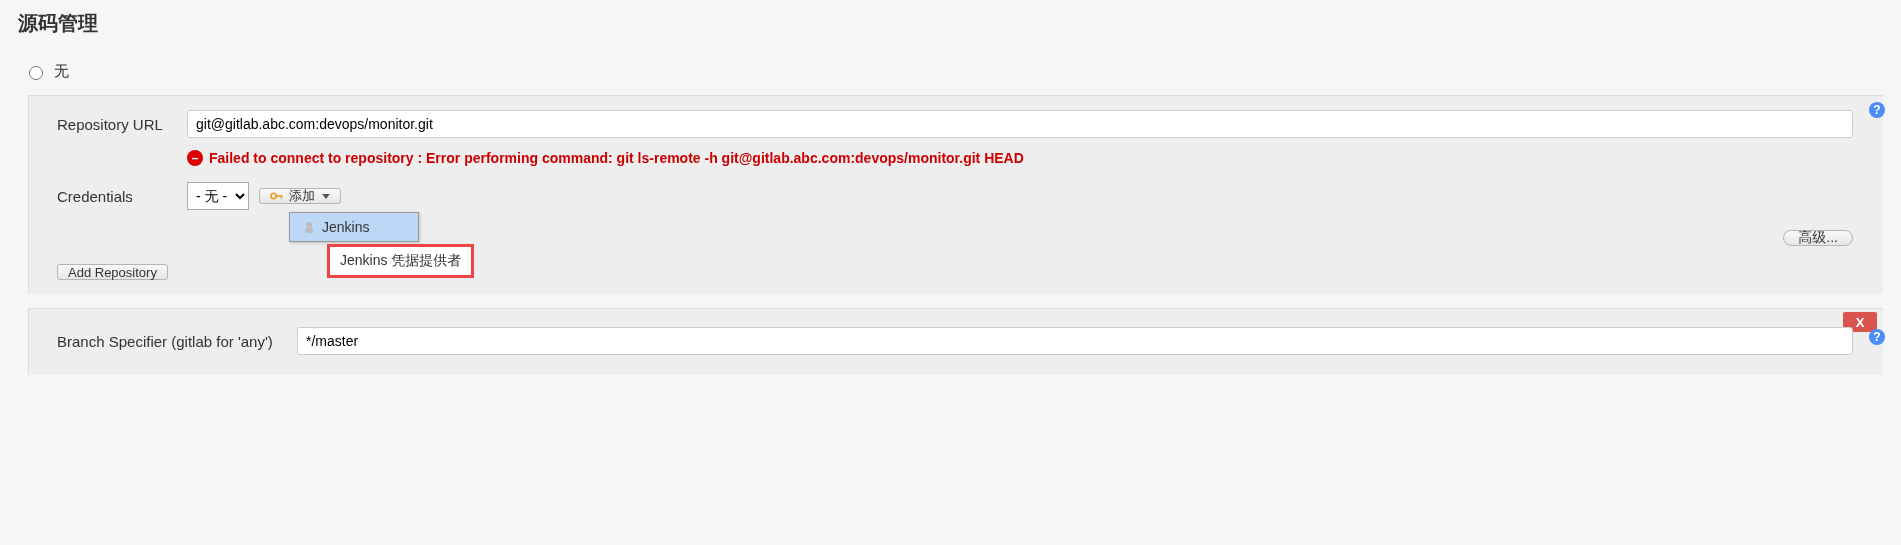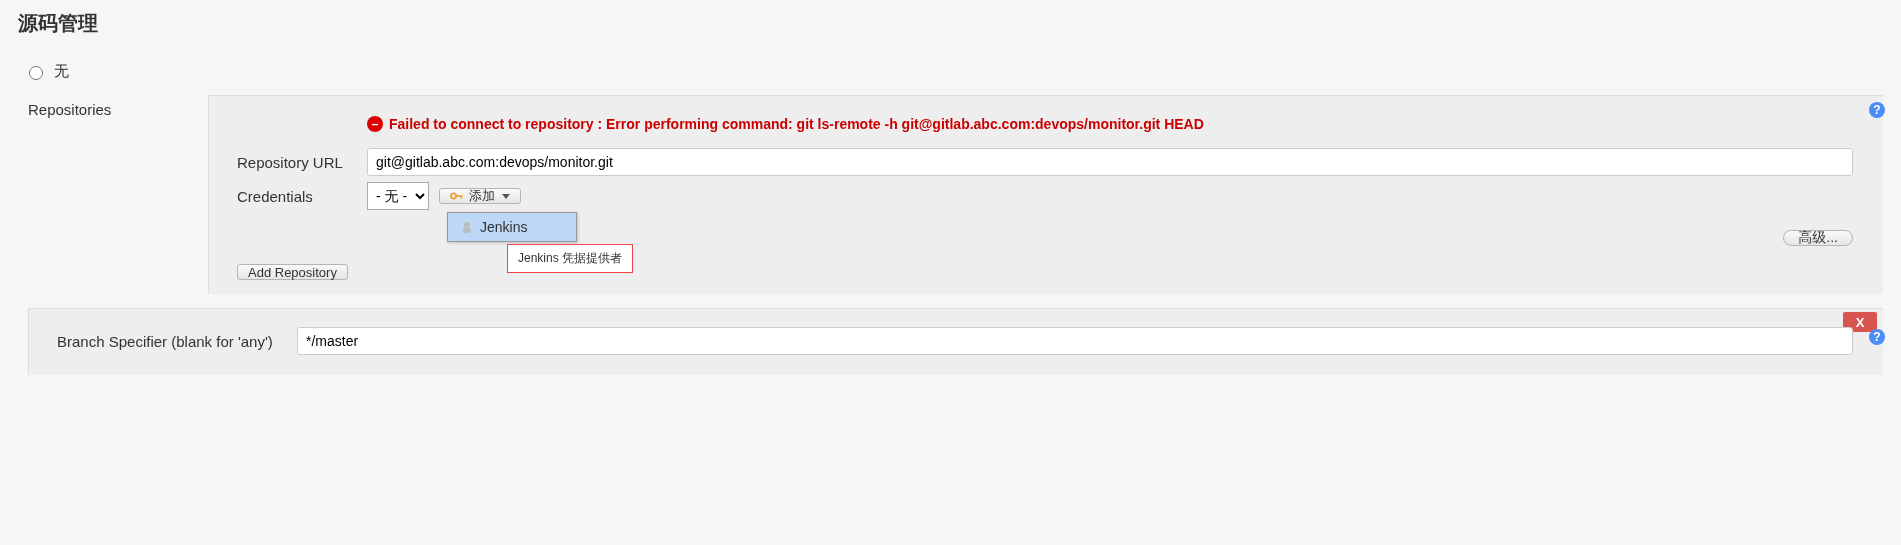--- a/index.html
+++ b/index.html
@@ -136,21 +136,21 @@
   .key-icon {
     display:inline-block;
     width:14px;height:12px;
     position:relative;
   }
   .key-icon svg{display:block;}
   .cred-row { display:flex; align-items:center; gap:10px; position:relative; }
   .dropdown-menu {
     position: absolute;
     top: 30px;
-    left: 80px;
+    left: 102px;
     background: #7f1d1d;
     border: 1px solid #999;
     box-shadow: 1px 1px 3px rgba(0,0,0,0.2);
     min-width: 130px;
     z-index: 5;
   }
   .dropdown-item {
     padding: 6px 12px;
     background: #bcd8f6;
     display:flex; align-items:center; gap:6px;
@@ -159,23 +159,23 @@
   }
   .jenkins-icon {
     width:14px;height:14px;
     display:inline-block;
   }
   .tooltip-box {
     position: absolute;
     top: 62px;
     left: 140px;
     background: #fff;
-    border: 1px solid #ef4444;
+    border: 3px solid #ef4444;
     padding: 5px 10px;
-    font-size: 12px;
+    font-size: 14px;
     z-index: 6;
     white-space: nowrap;
   }
   .right-btn-row {
     display:flex;
     justify-content: flex-end;
     margin-top: 20px;
     margin-bottom: 10px;
   }
   .right-btn-row .btn { padding: 5px 14px; font-size:14px;border-radius:9px; }
@@ -203,38 +203,37 @@
 
 <div class="page">
   <h2 class="section-title">源码管理</h2>
 
   <div class="radio-row">
     <input type="radio" name="scm" style="">
     <span>无</span>
   </div>
 
   <div class="config-block">
-    <div class="block-label">Repositories</div>
     <div class="block-body" style="padding-right:30px;">
       <span class="help-icon"></span>
+
+      <div class="field-row">
+        <div class="field-label">Repository URL</div>
+        <div class="field-ctrl">
+          <input class="text-input" type="text" value="git@gitlab.abc.com:devops/monitor.git" style="">
+        </div>
+      </div>
 
       <div class="field-row">
         <div class="field-label"></div>
         <div class="field-ctrl">
           <div class="error-line">
             <span class="error-icon"></span>
             <span>Failed to connect to repository : Error performing command: git ls-remote -h git@gitlab.abc.com:devops/monitor.git HEAD</span>
           </div>
-        </div>
-      </div>
-
-      <div class="field-row">
-        <div class="field-label">Repository URL</div>
-        <div class="field-ctrl">
-          <input class="text-input" type="text" value="git@gitlab.abc.com:devops/monitor.git" style="">
         </div>
       </div>
 
       <div class="field-row">
         <div class="field-label">Credentials</div>
         <div class="field-ctrl">
           <div class="cred-row">
             <select class="cred-select">
               <option>- 无 -</option>
             </select>
@@ -275,20 +274,20 @@
         <div class="btn">Add Repository</div>
       </div>
     </div>
   </div>
 
   <div class="config-block">
     <div class="block-body branches" style="padding-right:30px;">
       <div class="close-x">X</div>
       <span class="help-icon" style="top:20px;"></span>
       <div class="field-row">
-        <div class="field-label wide">Branch Specifier (blank for 'any')</div>
+        <div class="field-label wide">Branch Specifier (gitlab for 'any')</div>
         <div class="field-ctrl">
           <input class="text-input" type="text" value="*/master" style="">
         </div>
       </div>
     </div>
   </div>
 </div>
 
 </body></html>

